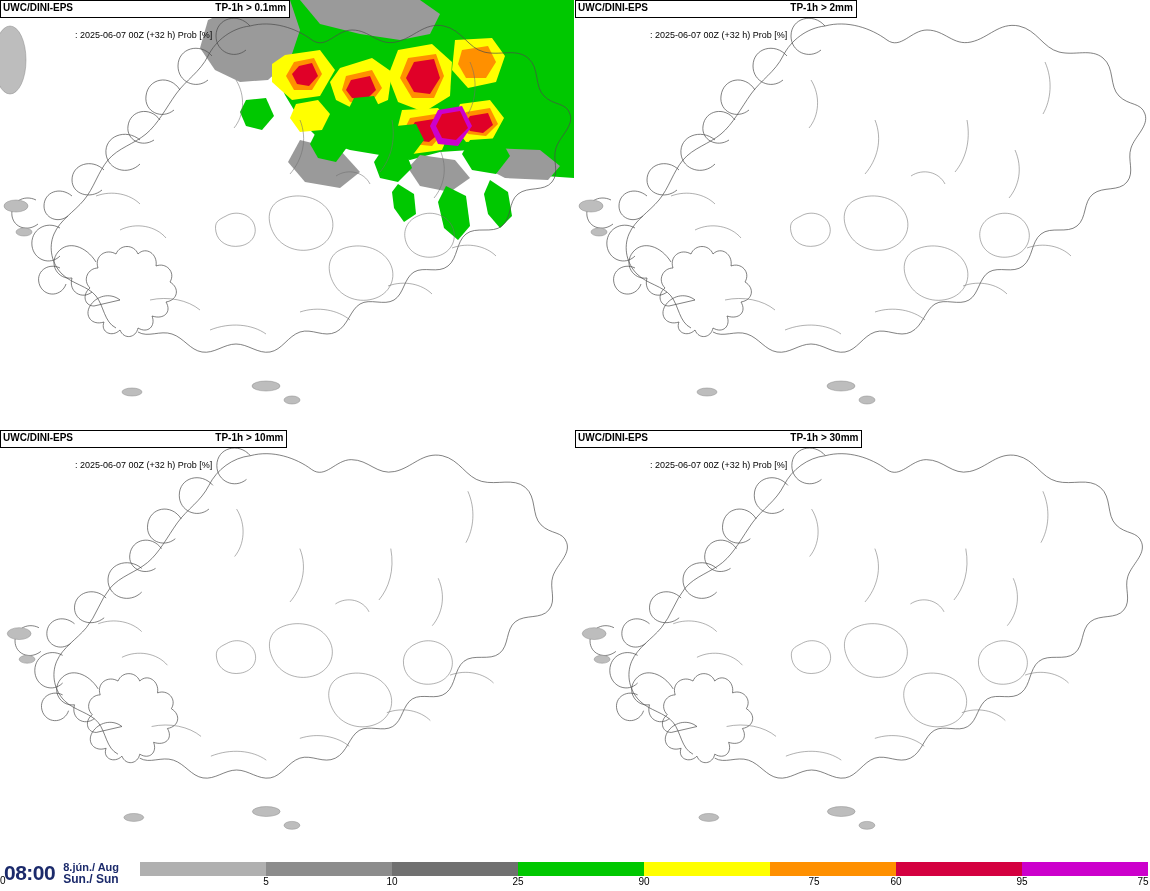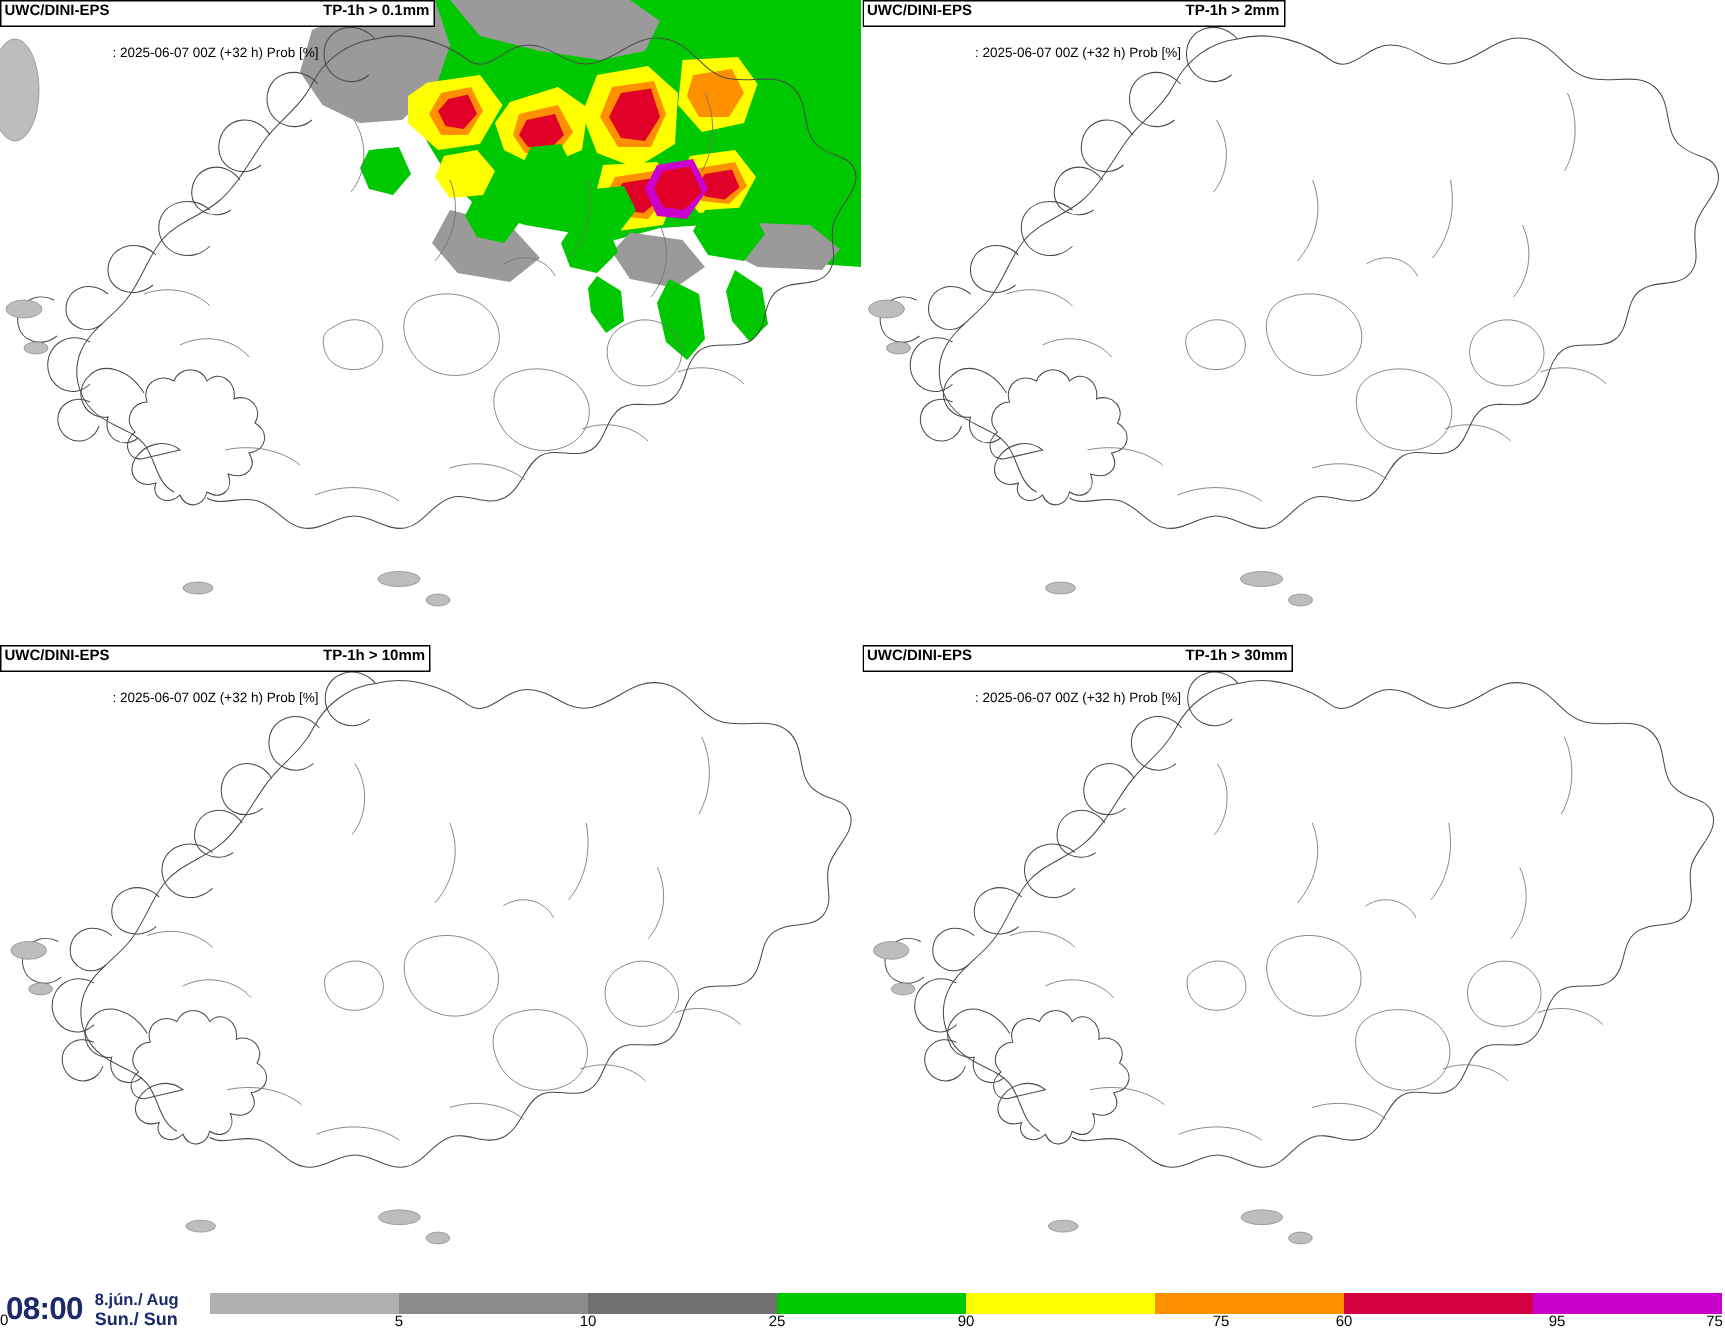--- a/index.html
+++ b/index.html
@@ -407,18 +407,18 @@
         <div style="background: rgb(212, 0, 64);"></div>
         <div style="background: rgb(204, 0, 204);"></div>
       </div>
     <div class="ticks" id="cticks">
         <span style="left: 12.5%;">5</span>
         <span style="left: 25%;">10</span>
         <span style="left: 37.5%;">25</span>
         <span style="left: 50%;">90</span>
         <span style="left: 62.5%; margin-left: 44px;">75</span>
         <span style="left: 75%;">60</span>
-        <span style="left: 87.5%; margin-left: 16px;">95</span>
+        <span style="left: 87.5%;">95</span>
         <span style="left: calc(100% - 5px);">75</span>
       </div>
   </div>
   <span class="zero">0</span>
 </div>
 
 </body></html>

